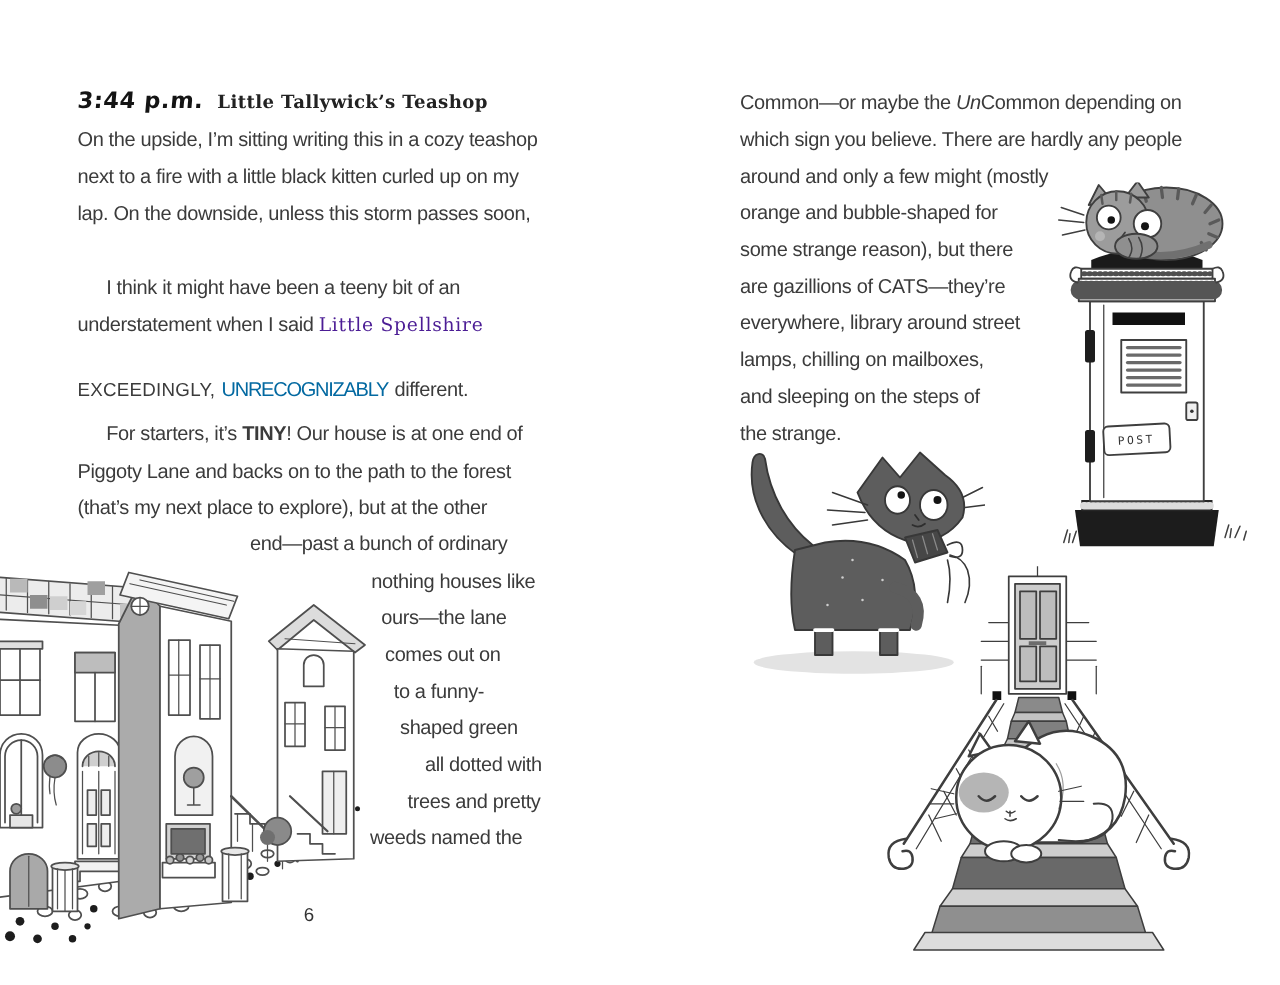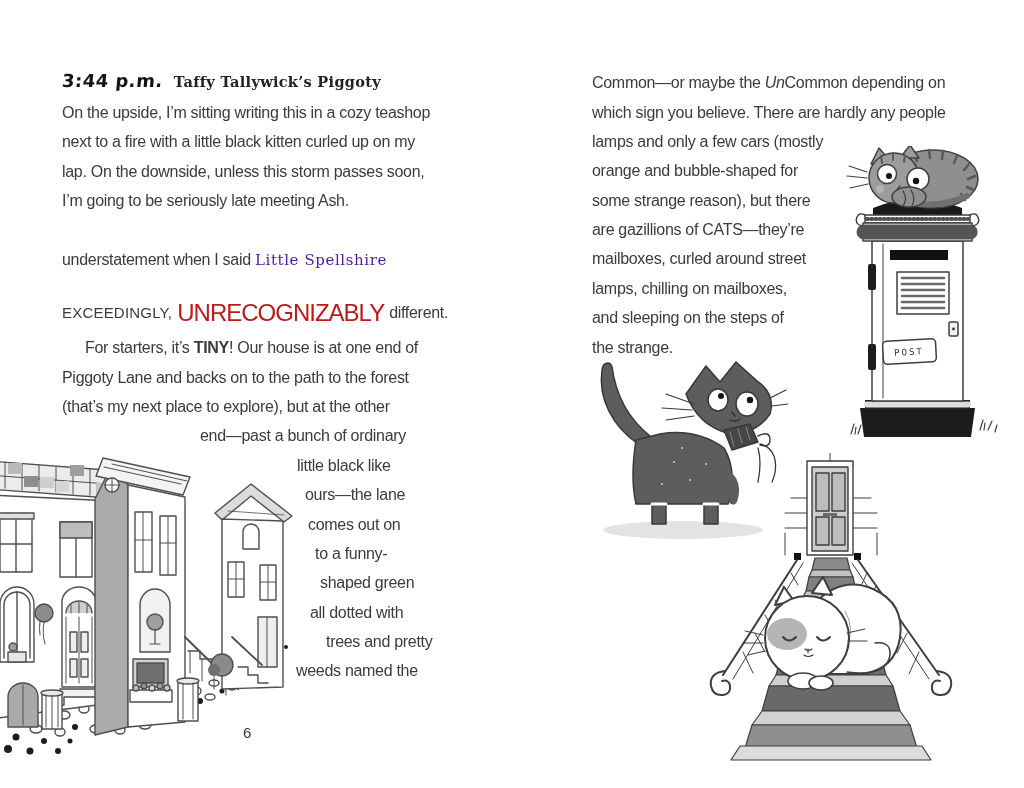--- a/index.html
+++ b/index.html
@@ -15,57 +15,57 @@
   .baseline-row{display:flex;align-items:flex-start;gap:5px;}
   .hdr{position:absolute;top:70px;left:62px;white-space:nowrap;display:flex;align-items:baseline;gap:11px;}
   .hdr-time{
     font-family:"DejaVu Sans", sans-serif;font-weight:800;font-size:18px;color:#141414;
     display:inline-block;transform:skewX(-5deg);letter-spacing:0.5px;
   }
   .hdr-title{
     font-family:"DejaVu Serif", serif;font-weight:700;font-size:14.5px;color:#222;letter-spacing:0.3px;
   }
   .caps{font-size:15px;letter-spacing:0.2px;}
-  .big-caps{font-size:24px;letter-spacing:-1px;color:#b91c1c;}
+  .big-caps{font-size:16px;letter-spacing:-1px;color:#0369a1;}
   .bold{font-weight:700;margin-top:36px;}
   .italic{font-style:italic;}
   .spellshire{font-family:"DejaVu Serif", serif;font-size:15px;letter-spacing:0.6px;color:#4c1d95;}
   .pagenum{position:absolute;top:724px;left:243px;font-size:15px;color:#333;}
   svg{position:absolute;}
 </style>
 </head>
 <body>
 
 <section class="page">
 
   <div class="hdr">
     <span class="hdr-time">3:44 p.m.</span>
-    <span class="hdr-title">Taffy Tallywick’s Piggoty</span>
+    <span class="hdr-title">Little Tallywick’s Teashop</span>
   </div>
 
   <div class="tline" style="top:102px;left:62px">On the upside, I’m sitting writing this in a cozy teashop</div>
   <div class="tline" style="top:131px;left:62px">next to a fire with a little black kitten curled up on my</div>
   <div class="tline" style="top:161px;left:62px">lap. On the downside, unless this storm passes soon,</div>
-  <div class="tline" style="top:190px;left:62px">I’m going to be seriously late meeting Ash.</div>
+  <div class="tline" style="top:220px;left:85px">I think it might have been a teeny bit of an</div>
   <div class="tline" style="top:249px;left:62px"><span>understatement when I said </span><span class="spellshire">Little Spellshire</span></div>
   <div class="tline baseline-row" style="top:302px;left:62px">
     <span class="caps">EXCEEDINGLY,</span>
     <span class="big-caps">UNRECOGNIZABLY</span>
     <span>different.</span>
   </div>
   <div class="tline" style="top:337px;left:85px"><span>For starters, it’s </span><span class="bold">TINY</span><span>! Our house is at one end of</span></div>
   <div class="tline" style="top:367px;left:62px">Piggoty Lane and backs on to the path to the forest</div>
   <div class="tline" style="top:396px;left:62px">(that’s my next place to explore), but at the other</div>
   <div class="tline" style="top:425px;left:200px">end—past a bunch of ordinary</div>
-  <div class="tline" style="top:455px;left:297px">little black like</div>
+  <div class="tline" style="top:455px;left:297px">nothing houses like</div>
   <div class="tline" style="top:484px;left:305px">ours—the lane</div>
   <div class="tline" style="top:514px;left:308px">comes out on</div>
   <div class="tline" style="top:543px;left:315px">to a funny-</div>
   <div class="tline" style="top:572px;left:320px">shaped green</div>
-  <div class="tline" style="top:602px;left:310px">all dotted with</div>
+  <div class="tline" style="top:602px;left:340px">all dotted with</div>
   <div class="tline" style="top:631px;left:326px">trees and pretty</div>
   <div class="tline" style="top:660px;left:296px">weeds named the</div>
 
   <div class="pagenum">6</div>
 
   <svg style="left:0;top:437px" width="310" height="325" viewBox="0 0 310 325">
     <g stroke="#4f4f4f" stroke-width="1.4" fill="none" stroke-linecap="round" stroke-linejoin="round">
 
       <g>
         <g fill="#ffffff">
@@ -219,25 +219,25 @@
           <circle cx="214" cy="233" r="6" fill="#6f6f6f" stroke="none"></circle>
       </g>
     </g>
   </svg>
 </section>
 
 <section class="page">
 
   <div class="tline" style="top:72px;left:592px"><span>Common—or maybe the </span><span class="italic">Un</span><span>Common depending on</span></div>
   <div class="tline" style="top:102px;left:592px">which sign you believe. There are hardly any people</div>
-  <div class="tline" style="top:131px;left:592px">lamps and only a few cars (mostly</div>
+  <div class="tline" style="top:131px;left:592px">around and only a few might (mostly</div>
   <div class="tline" style="top:160px;left:592px">orange and bubble-shaped for</div>
   <div class="tline" style="top:190px;left:592px">some strange reason), but there</div>
   <div class="tline" style="top:219px;left:592px">are gazillions of CATS—they’re</div>
-  <div class="tline" style="top:248px;left:592px">mailboxes, curled around street</div>
+  <div class="tline" style="top:248px;left:592px">everywhere, library around street</div>
   <div class="tline" style="top:278px;left:592px">lamps, chilling on mailboxes,</div>
   <div class="tline" style="top:307px;left:592px">and sleeping on the steps of</div>
   <div class="tline" style="top:337px;left:592px">the strange.</div>
 
   <svg style="left:845px;top:146px" width="165" height="295" viewBox="0 0 165 295">
     <g stroke="#3f3f3f" stroke-width="1.5" fill="none" stroke-linecap="round" stroke-linejoin="round">
       <g stroke-width="1.2">
         <path d="M6,288 l3,-10 M10,288 l1,-7 M13,288 l3,-9"></path>
         <path d="M135,284 l3,-10 M139,284 l1,-7 M143,284 l4,-9 M150,286 l2,-7"></path>
       </g>

